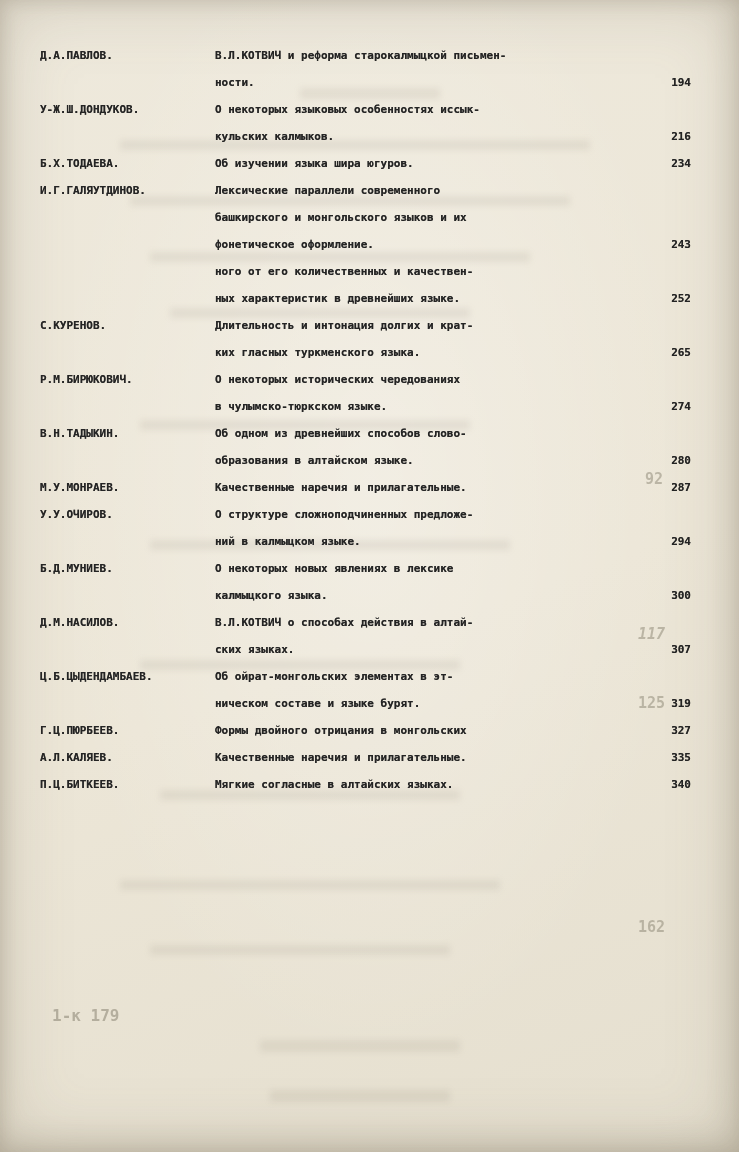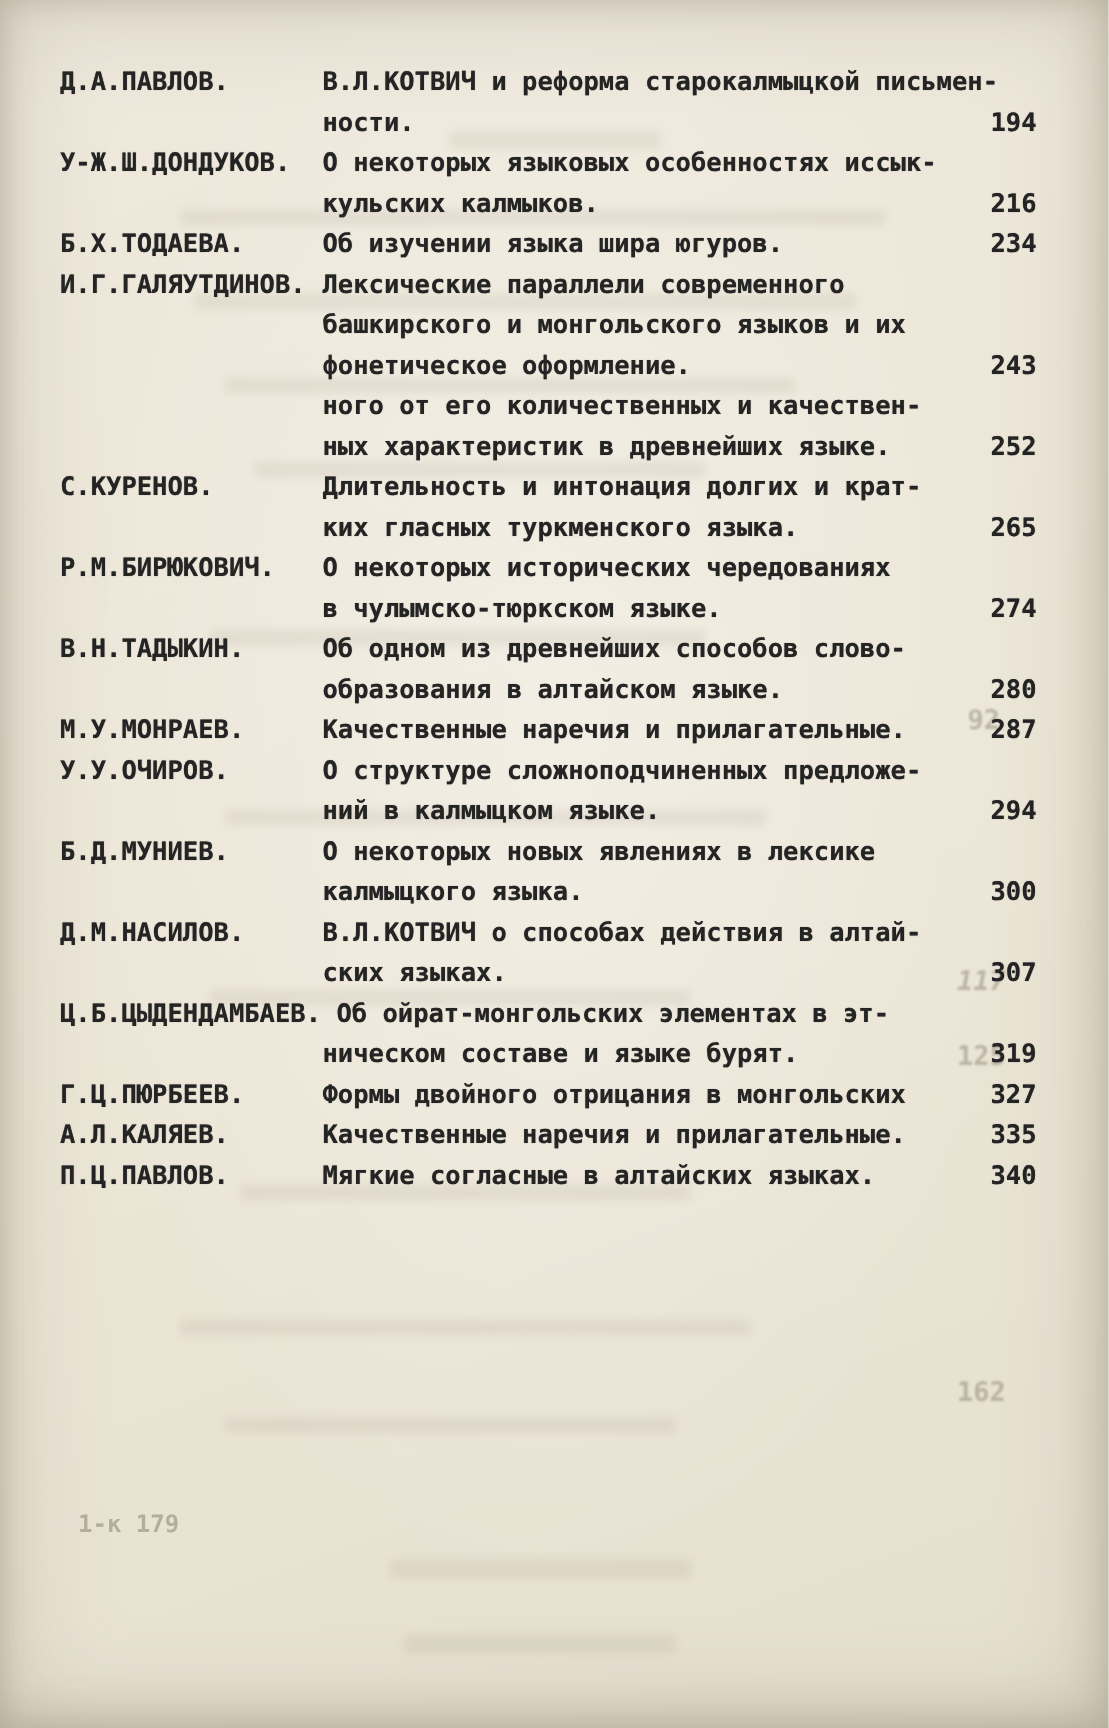--- a/index.html
+++ b/index.html
@@ -13,32 +13,32 @@
   .vignette{
     position:absolute;inset:0;pointer-events:none;z-index:5;
     box-shadow:
       inset 0 0 70px rgba(115,105,82,.25),
       inset -4px -8px 28px rgba(110,100,78,.22),
       inset 3px 2px 14px rgba(120,110,88,.12);
   }
   
   .toc{
     position:absolute;left:40px;top:42px;right:48px;z-index:3;
-    font-weight:700;font-size:17px;line-height:27px;color:#242424;
+    font-weight:700;font-size:11px;line-height:27px;color:#242424;
     text-shadow:0 0 .6px rgba(36,36,36,.65);
   }
   .entry{position:relative;padding-left:175px;}
   .line{white-space:pre;}
   .author{display:inline-block;min-width:175px;margin-left:-175px;white-space:pre;}
   .author::after{content:" ";}
   .page{position:absolute;right:0;bottom:0;}
   
   .bleed{position:absolute;z-index:1;background:rgba(128,120,100,.11);filter:blur(3px);border-radius:2px;pointer-events:none;}
   .ghost{
-    position:absolute;z-index:2;font-weight:700;font-size:18px;
+    position:absolute;z-index:2;font-weight:700;font-size:15px;
     color:rgba(100,94,76,.36);filter:blur(.6px);pointer-events:none;
   }
   .print-mark{
     position:absolute;left:52px;top:1006px;z-index:2;font-size:16px;font-weight:700;
     color:rgba(95,90,72,.38);filter:blur(.4px);pointer-events:none;
   }
 </style>
 </head>
 <body>
 
@@ -50,21 +50,21 @@
 <div class="bleed" style="left:140px;top:420px;width:330px;height:10px;"></div>
 <div class="bleed" style="left:150px;top:540px;width:360px;height:10px;"></div>
 <div class="bleed" style="left:140px;top:660px;width:320px;height:10px;"></div>
 <div class="bleed" style="left:160px;top:790px;width:300px;height:10px;"></div>
 <div class="bleed" style="left:120px;top:880px;width:380px;height:10px;"></div>
 <div class="bleed" style="left:150px;top:945px;width:300px;height:10px;"></div>
 <div class="bleed" style="left:260px;top:1040px;width:200px;height:12px;"></div>
 <div class="bleed" style="left:270px;top:1090px;width:180px;height:12px;"></div>
 
 <div class="ghost" style="left:645px;top:470px;">92</div>
-<div class="ghost" style="left:638px;top:644px;font-style:italic;">117</div>
+<div class="ghost" style="left:638px;top:625px;font-style:italic;">117</div>
 <div class="ghost" style="left:638px;top:694px;">125</div>
 <div class="ghost" style="left:638px;top:918px;">162</div>
 
 <div class="print-mark">1-к 179</div>
 
 <div class="toc">
     <div class="entry">
       <div class="line"><span class="author">Д.А.ПАВЛОВ.</span><span>В.Л.КОТВИЧ и реформа старокалмыцкой письмен-</span></div>
       <div class="line"><span>ности.</span></div>
       <span class="page">194</span>
@@ -130,18 +130,18 @@
     </div>
     <div class="entry">
       <div class="line"><span class="author">Г.Ц.ПЮРБЕЕВ.</span><span>Формы двойного отрицания в монгольских</span></div>
       <span class="page">327</span>
     </div>
     <div class="entry">
       <div class="line"><span class="author">А.Л.КАЛЯЕВ.</span><span>Качественные наречия и прилагательные.</span></div>
       <span class="page">335</span>
     </div>
     <div class="entry">
-      <div class="line"><span class="author">П.Ц.ПАВЛОВ.</span><span>Мягкие согласные в алтайских языках.</span></div>
+      <div class="line"><span class="author">П.Ц.БИТКЕЕВ.</span><span>Мягкие согласные в алтайских языках.</span></div>
       <span class="page">340</span>
     </div>
   </div>
 
 <div class="vignette"></div>
 
 </body></html>

